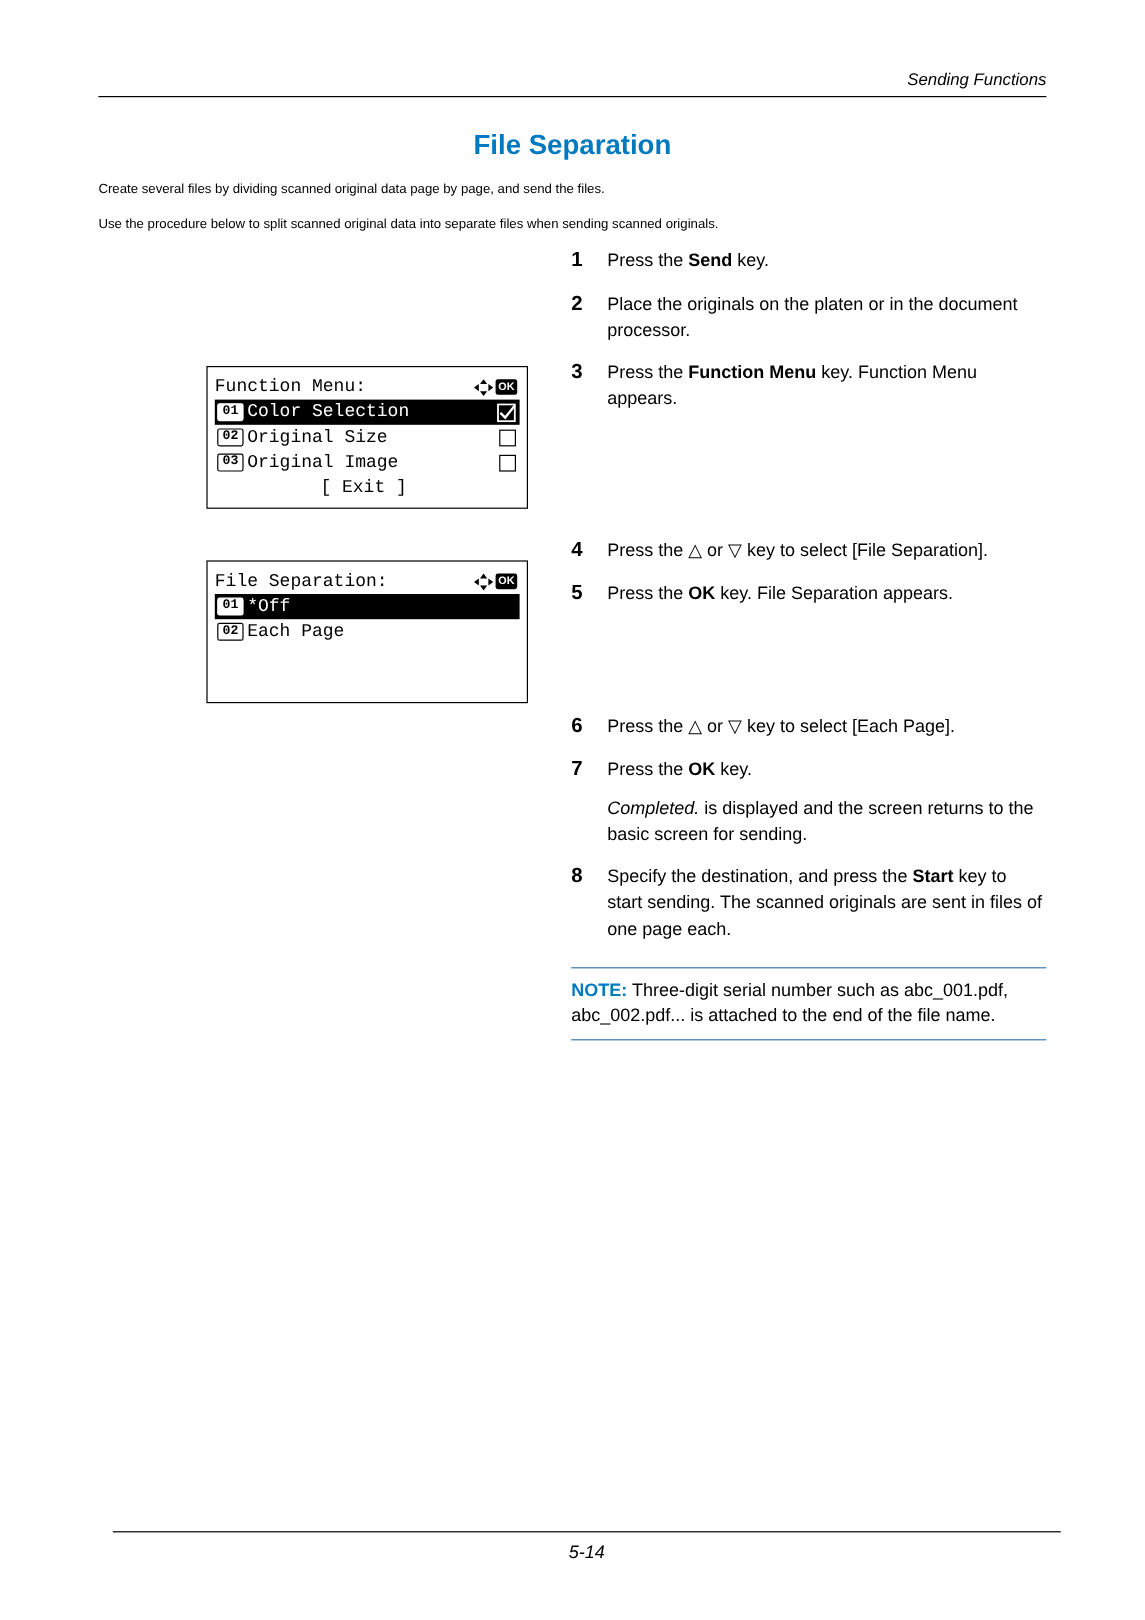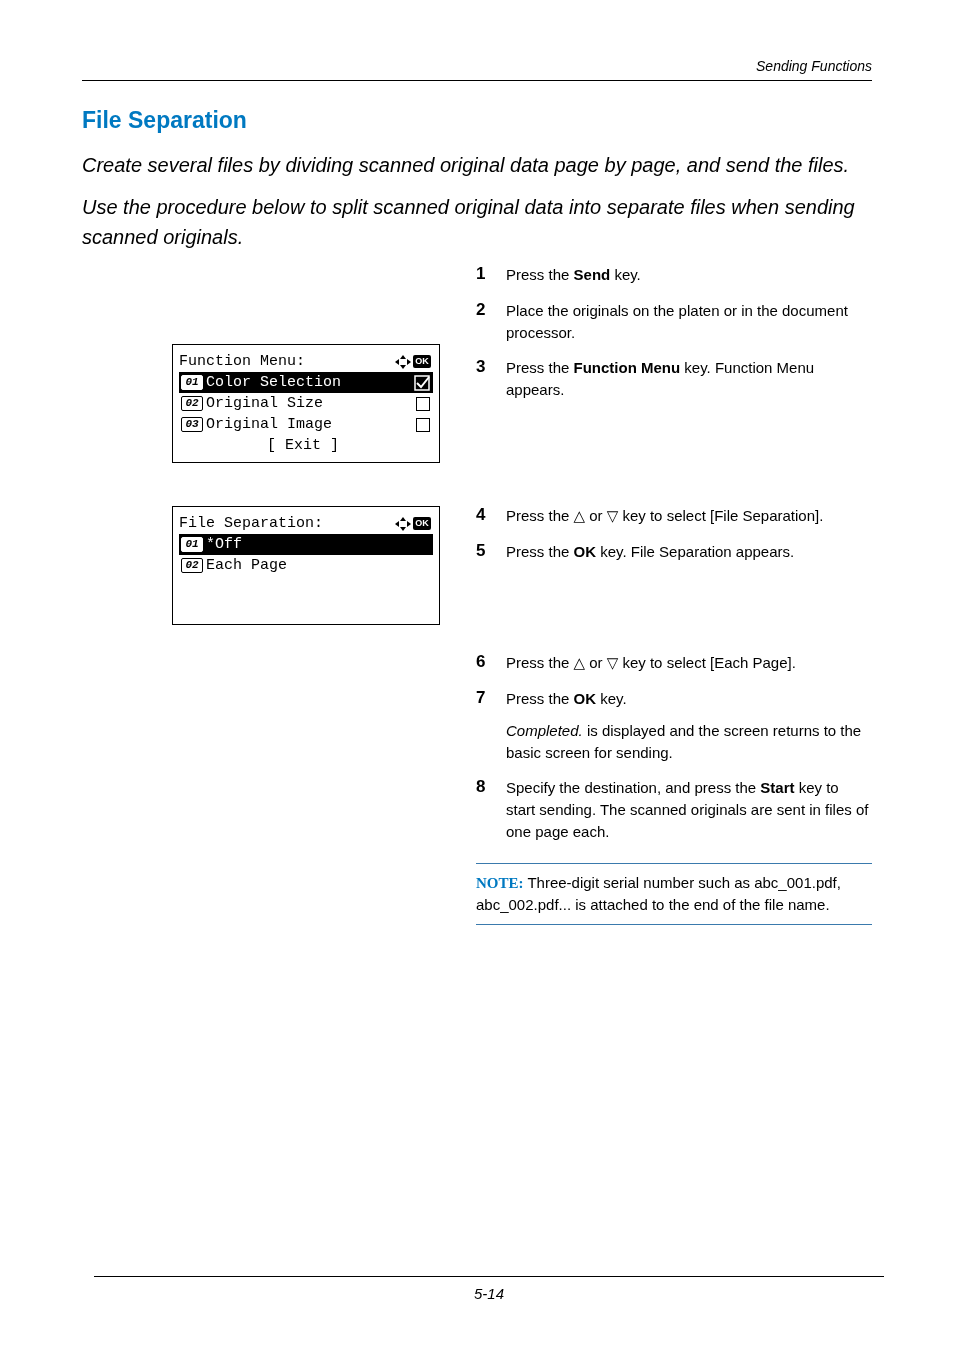--- a/index.html
+++ b/index.html
@@ -24,26 +24,26 @@
     .hr-top {
       border: none;
       border-top: 1.5px solid #000;
       margin-bottom: 26px;
     }
     .section-title {
       color: #0079c1;
       font-size: 23px;
       font-weight: bold;
       margin-bottom: 16px;
+      text-align: center;
     }
     .intro {
-      font-size: 20px;
+      font-size: 11px;
       line-height: 1.5;
       margin-bottom: 12px;
-      font-style: italic;
     }
     .content-area {
       position: relative;
       width: 100%;
     }
     .steps-col {
       margin-left: 394px;
       width: 396px;
     }
     .step {
@@ -79,34 +79,34 @@
       margin: 5px 0;
     }
     .note-text {
       font-size: 15px;
       line-height: 1.45;
       padding: 3px 0;
     }
     .note-label {
       color: #0079c1;
       font-weight: bold;
-      font-family: Liberation Serif, serif;
     }
 
     
     .lcd {
       position: absolute;
       left: 90px;
       width: 268px;
       border: 1.5px solid #000;
       background: #fff;
       font-family: "Courier New", monospace;
       font-size: 15px;
       padding: 6px 6px;
       line-height: 1.4;
+      margin-top: 18px;
     }
     .lcd-row {
       display: flex;
       align-items: center;
       height: 21px;
       position: relative;
     }
     .lcd-row.inv {
       background: #000;
       color: #fff;
@@ -121,21 +121,20 @@
       align-items: center;
       justify-content: center;
       border: 1.3px solid #000;
       width: 22px;
       height: 15px;
       font-size: 11px;
       font-weight: bold;
       margin: 0 3px 0 2px;
       border-radius: 2px;
       background: #fff;
-      font-style: italic;
     }
     .lcd-row .endbox {
       margin-left: auto;
       margin-right: 3px;
       width: 14px;
       height: 14px;
       border: 1.3px solid #000;
       display: inline-block;
     }
     .lcd-row .check {

